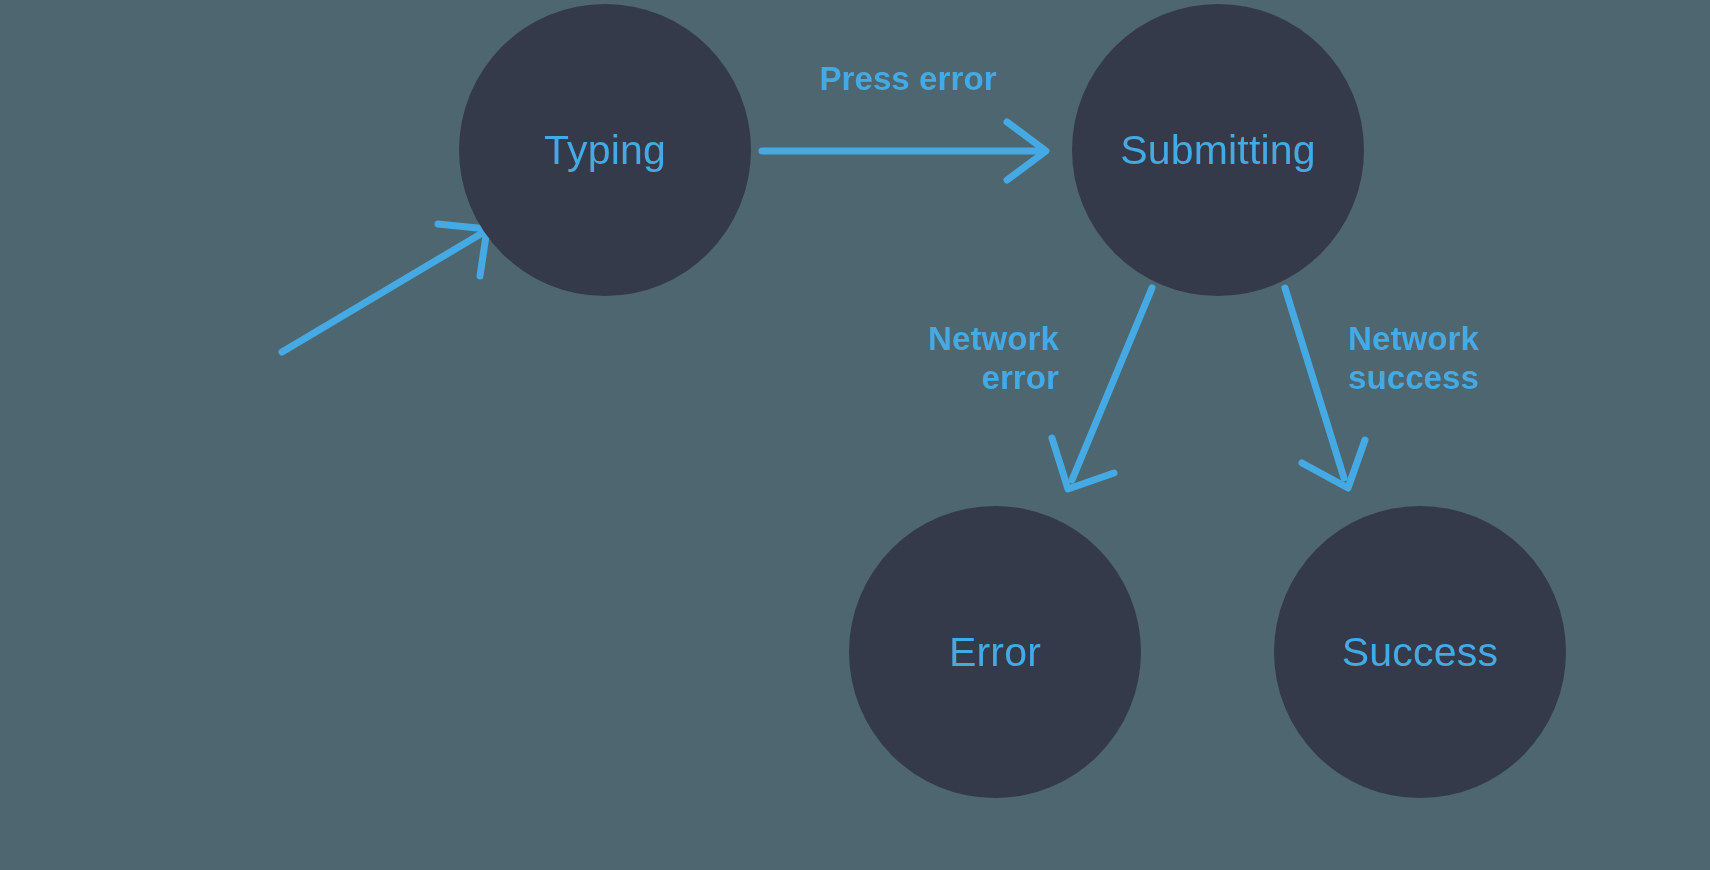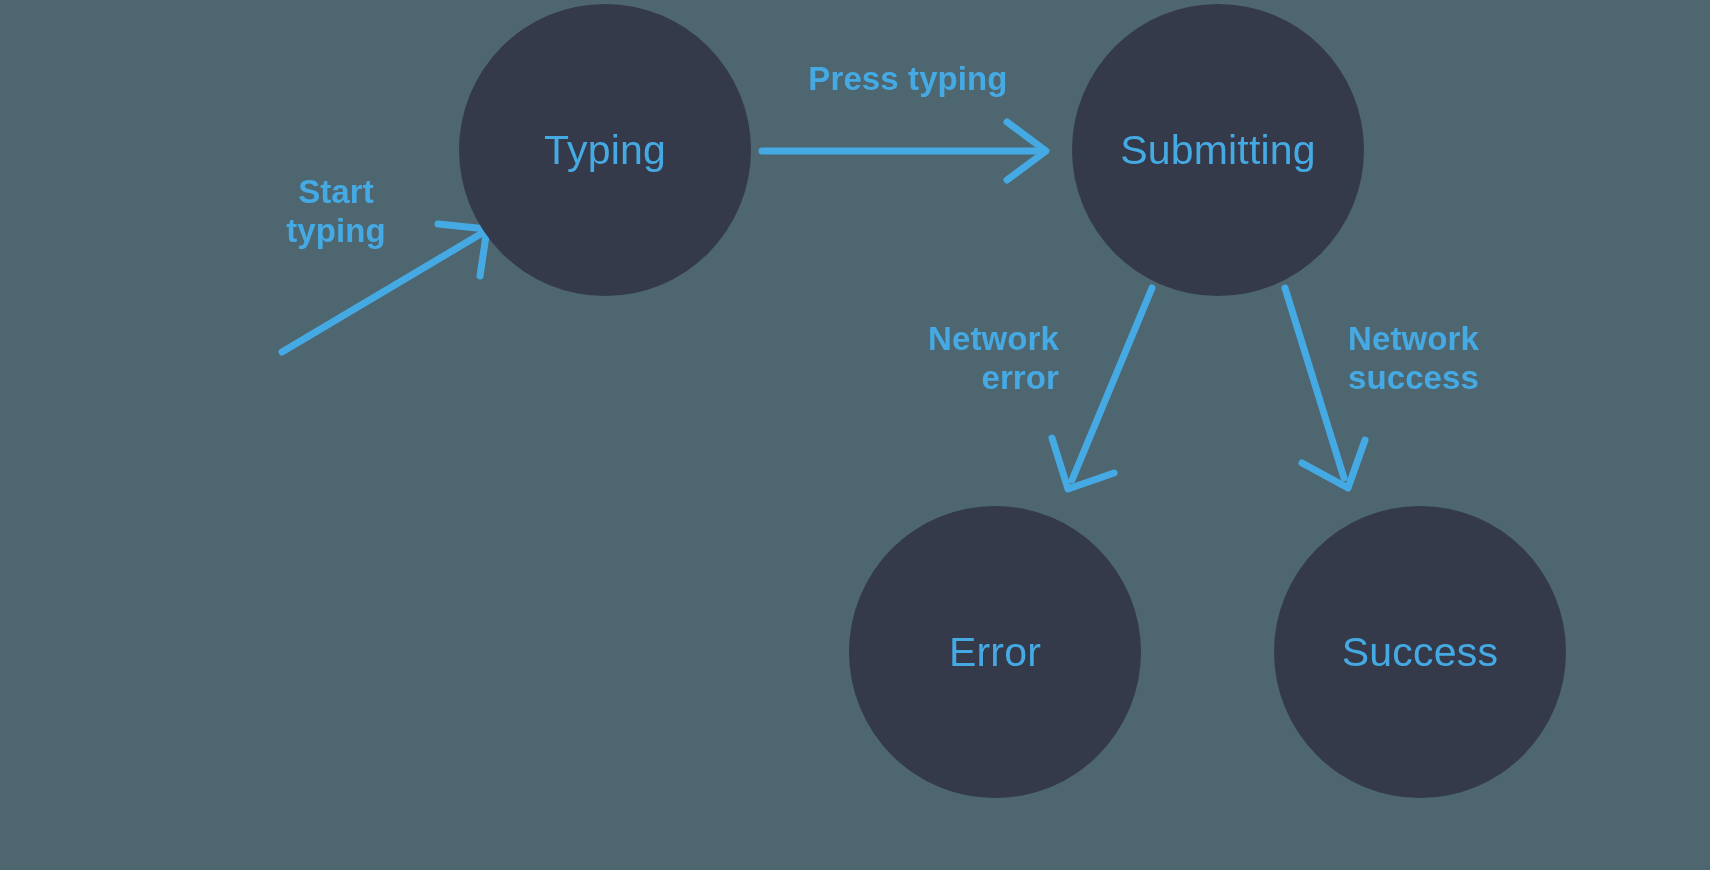--- a/index.html
+++ b/index.html
@@ -92,24 +92,22 @@
   </div>
 
   <div class="node" style="left:849px; top:506px; width:292px; height:292px;">
     <span class="node-label">Error</span>
   </div>
 
   <div class="node" style="left:1274px; top:506px; width:292px; height:292px;">
     <span class="node-label">Success</span>
   </div>
 
-  <div class="edge-label el-center" style="left:248px; top:173px; width:176px;">Start
-typing</div>
 
-  <div class="edge-label el-center" style="left:793px; top:60px; width:230px;">Press typing</div>
+  <div class="edge-label el-center" style="left:793px; top:60px; width:230px;">Press error</div>
 
   <div class="edge-label el-right" style="left:867px; top:320px; width:192px;">Network
 error</div>
 
   <div class="edge-label el-left" style="left:1348px; top:320px; width:202px;">Network
 success</div>
 
 </div>
 
 </body></html>

